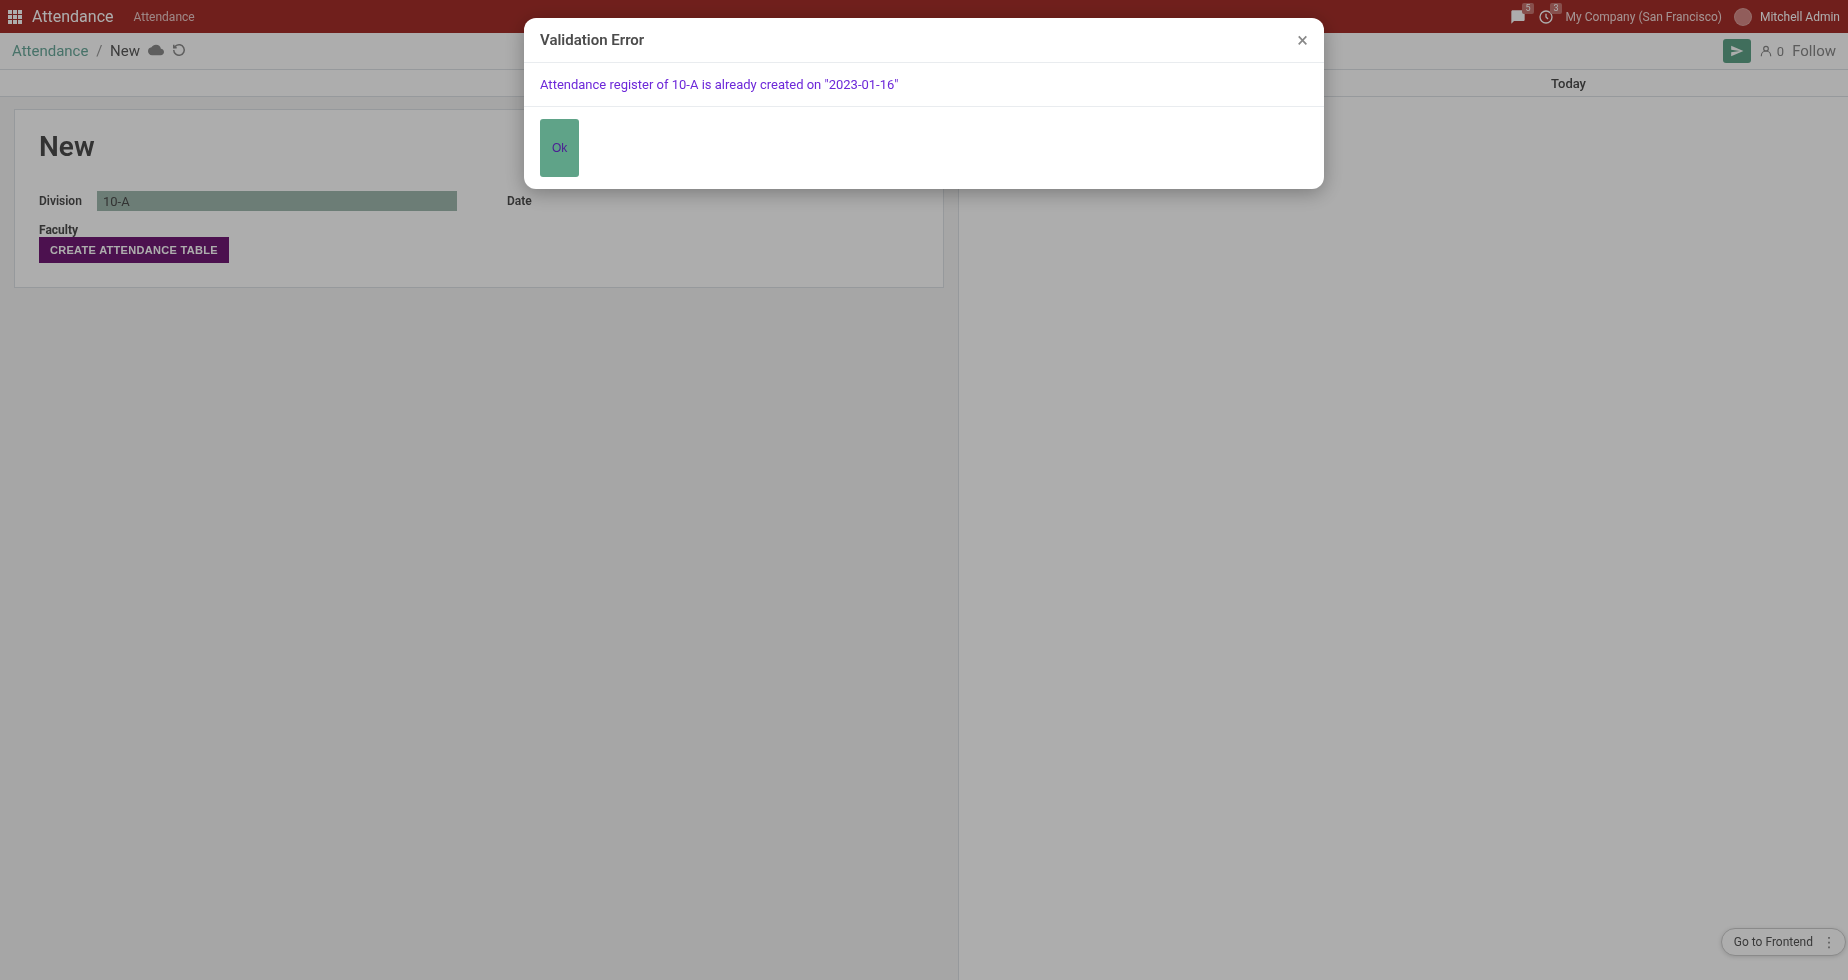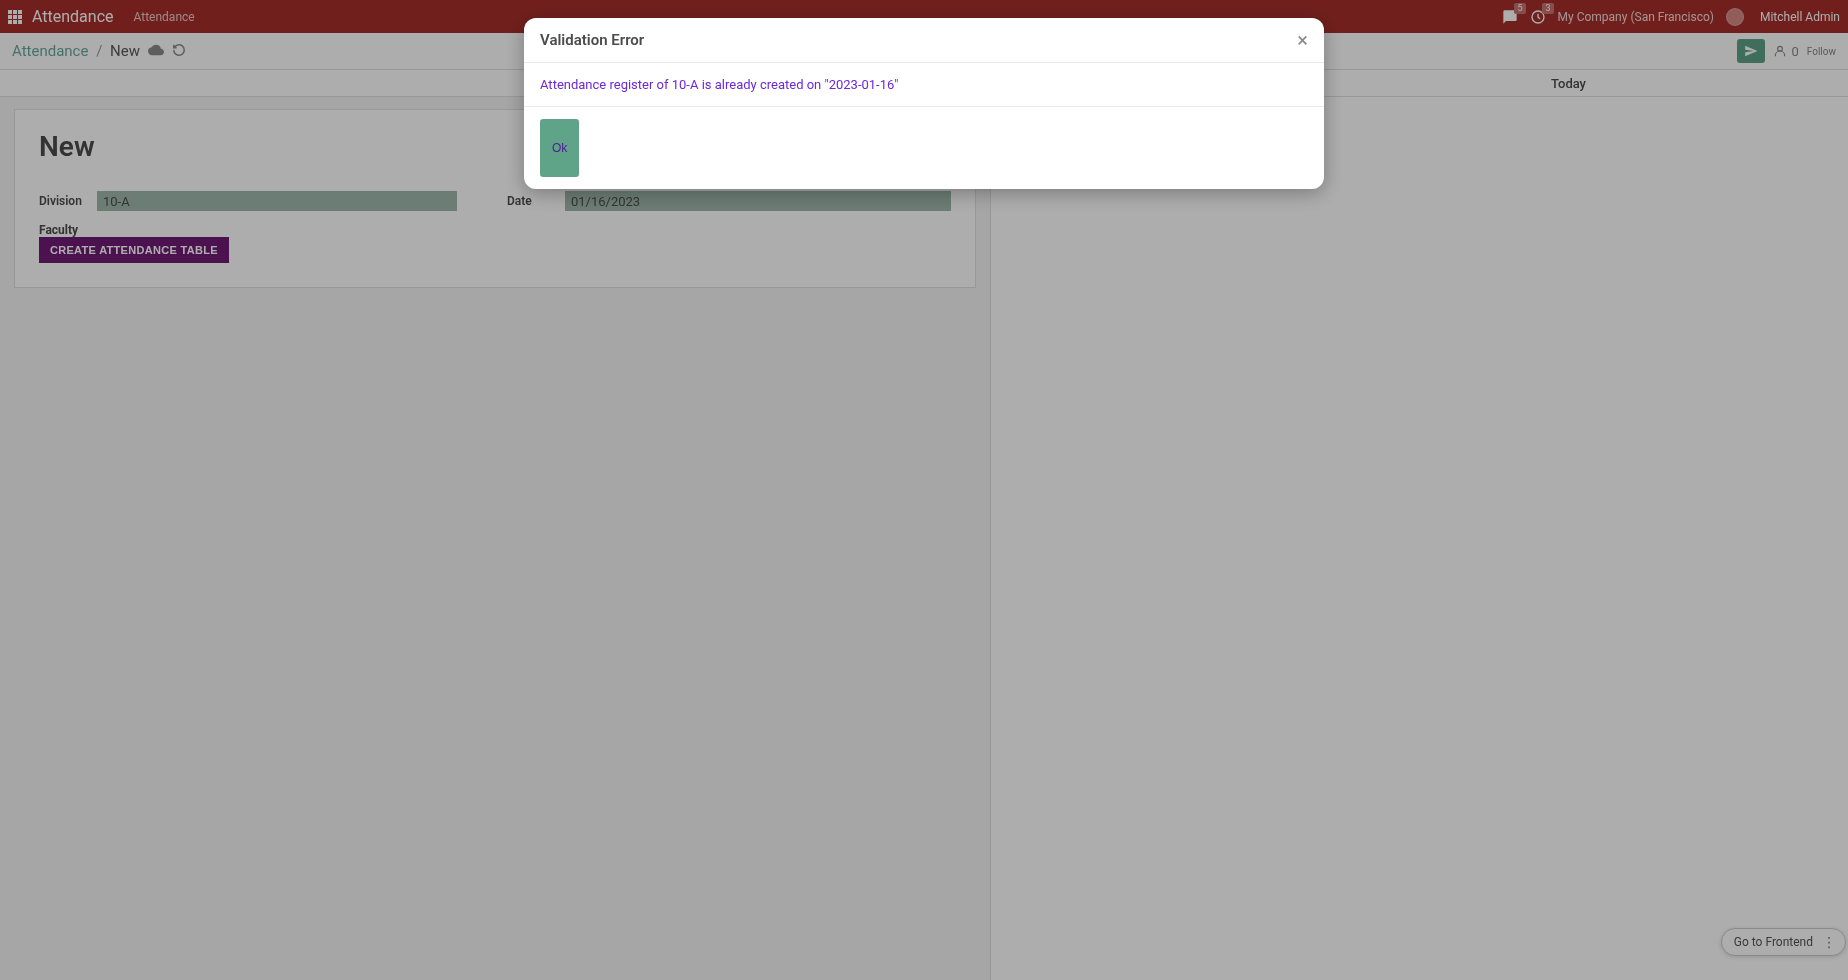--- a/index.html
+++ b/index.html
@@ -38,21 +38,21 @@
   position: absolute; top: -6px; right: -8px;
   background: #c77571;
   color: #fff;
   font-size: 9px;
   padding: 0 3px;
   border-radius: 2px;
   line-height: 11px;
 }
 .nav-icon-svg { width: 16px; height: 16px; }
 .nav-company { font-size: 12px; color: #f2d9d8; }
-.nav-user { font-size: 12px; color: #fff; display: flex; align-items: center; gap: 16px; }
+.nav-user { font-size: 12px; color: #fff; display: flex; align-items: center; gap: 8px; }
 .avatar { width: 18px; height: 18px; border-radius: 50%; background: #d68a86; border: 1px solid #fff3; }
 
 
 .control-panel {
   height: 37px;
   background: #fff;
   border-bottom: 1px solid #dee2e6;
   display: flex;
   align-items: center;
   padding: 0 12px;
@@ -64,21 +64,21 @@
 .cp-icon { color: #8b8b8b; font-size: 14px; }
 .cp-right { margin-left: auto; display: flex; align-items: center; gap: 8px; }
 .tag-btn {
   width: 28px; height: 24px;
   background: #5fa388;
   border-radius: 3px;
   display: flex; align-items: center; justify-content: center;
 }
 .tag-btn svg { width: 14px; height: 14px; }
 .follow-stat { display: flex; align-items: center; gap: 4px; color: #888; font-size: 13px; }
-.follow-link { color: #888; font-size: 10px; }
+.follow-link { color: #888; font-size: 15px; }
 
 
 .status-row {
   height: 27px;
   background: #fff;
   border-bottom: 1px solid #dee2e6;
   display: flex;
   align-items: center;
 }
 .status-center { margin-left: auto; margin-right: 14px; font-size: 13px; color: #4c4c4c; font-weight: 500; padding-right: 248px; }
@@ -275,21 +275,20 @@
   <div class="form-panel">
     <div class="form-card">
       <div class="form-title">New</div>
       <div class="form-row">
         <div class="form-group">
           <div class="form-label">Division</div>
           <div class="form-field fld-division">10-A</div>
         </div>
         <div class="form-group">
           <div class="form-label">Date</div>
-          <div class="form-field fld-date">01/16/2023</div>
         </div>
       </div>
       <div class="faculty-row">Faculty</div>
       <button class="create-btn">CREATE ATTENDANCE TABLE</button>
     </div>
   </div>
   <div class="chatter-panel"></div>
 </div>
 
 <div class="modal-overlay">

